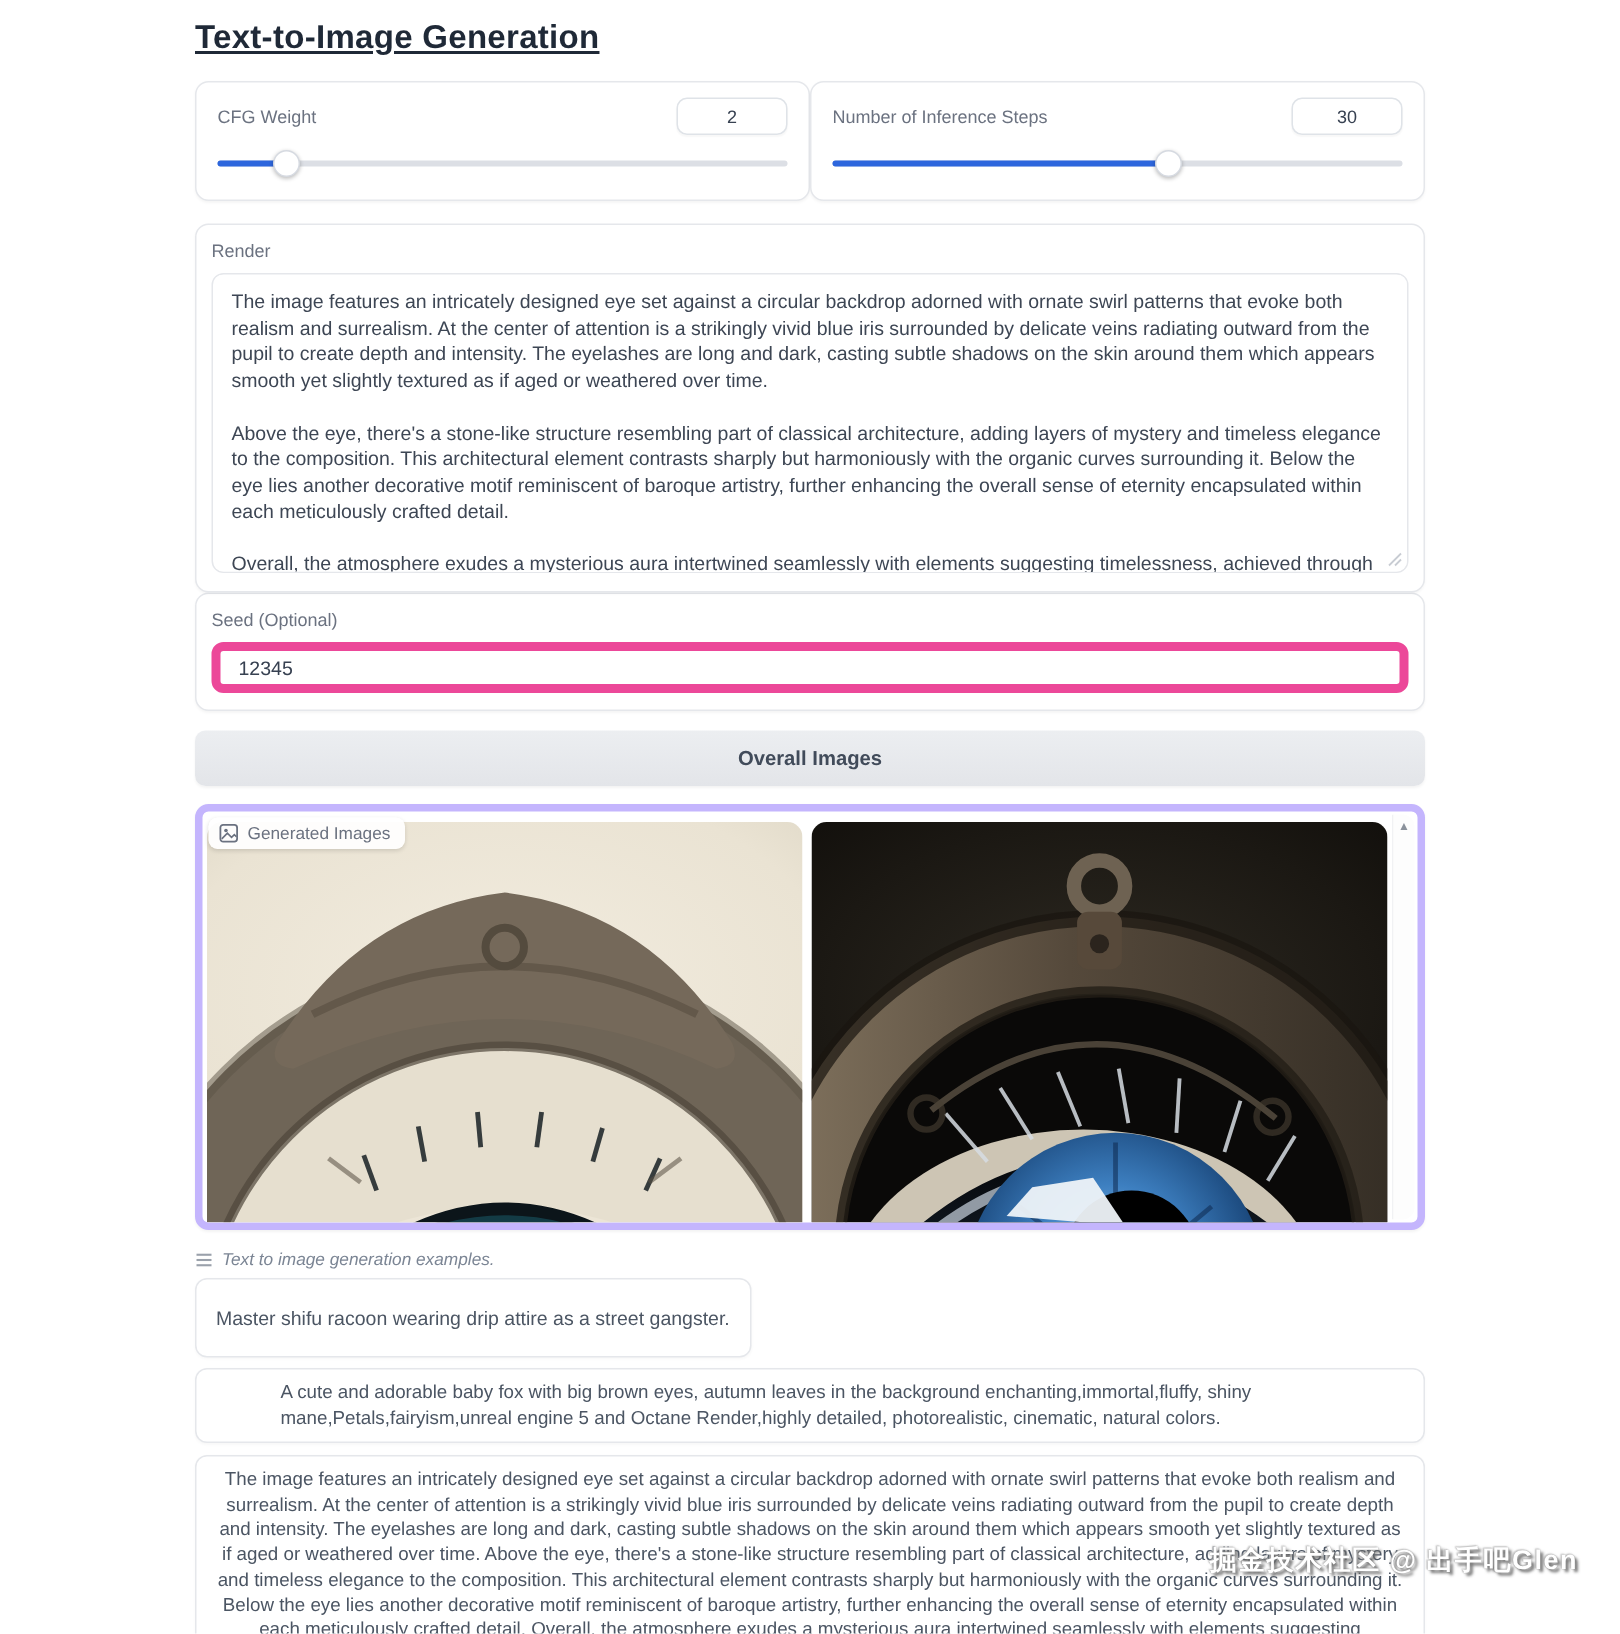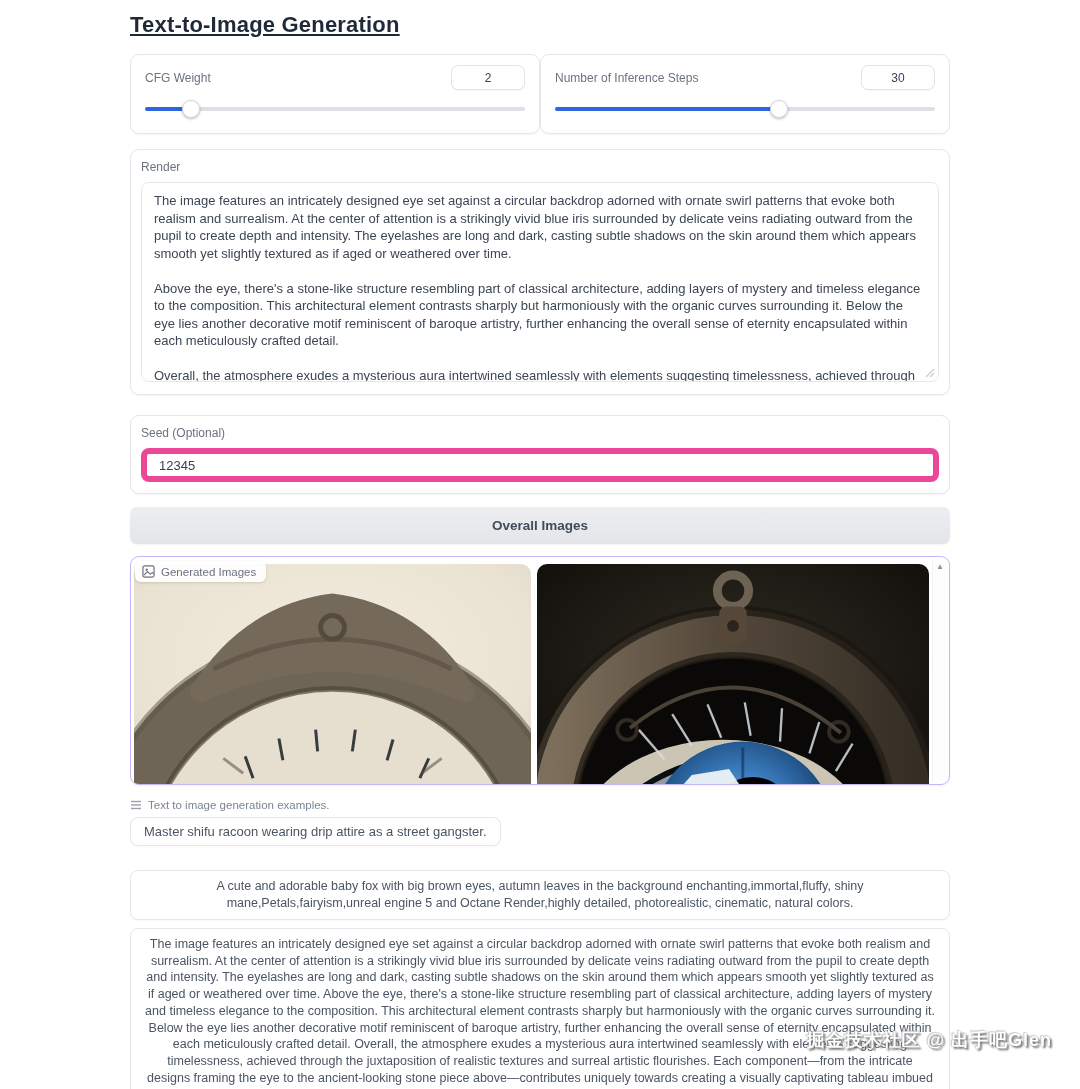--- a/index.html
+++ b/index.html
@@ -28,56 +28,56 @@
     border:1px solid #d6dae1; border-radius:50%; box-shadow:0 1px 3px rgba(0,0,0,.28);
     transform:translateX(-9px); }
 
   
   .prompt-card { margin-top:15px; padding:10px 10px 12px 10px; position:relative; }
   .block-label { font-size:12px; color:#6b7280; margin-bottom:8px; }
   .prompt-textarea { width:100%; height:200px; border:1px solid #e5e7eb; border-radius:8px;
     padding:9px 12px; font-size:13px; line-height:1.35; color:#3d4654; resize:none;
     outline:none; font-family:"Liberation Sans", sans-serif; background:#fff; display:block; }
   .grip { position:absolute; right:14px; bottom:16px; width:10px; height:10px; opacity:.55; }
-  .seed-card { margin-top:20px; padding:10px 10px 11px 10px; }
+  .seed-card { margin-top:0; padding:10px 10px 11px 10px; }
   .seed-input { width:100%; height:34px; border:6px solid #ec4899; border-radius:8px;
     padding:0 12px; font-size:13px; color:#374151; outline:none;
     font-family:"Liberation Sans", sans-serif; background:#fff; display:block; }
 
   
   .generate-btn { margin-top:13px; width:100%; height:37px; border:none; cursor:pointer;
     background:linear-gradient(#eceef1,#e3e5e9); border-radius:7px; font-size:13.5px;
     font-weight:700; color:#414b5a; font-family:"Liberation Sans", sans-serif;
     box-shadow:0 1px 2px rgba(0,0,0,.05); }
 
   
-  .gallery { margin-top:12px; position:relative; height:229px; border:1px solid #c4b5fd;
+  .gallery { margin-top:12px; position:relative; height:284px; border:5px solid #c4b5fd;
     border-radius:9px; background:#fff; overflow:hidden; box-shadow:0 1px 2px rgba(0,0,0,.05); }
   .gallery-inner { position:absolute; left:3px; top:7px; right:20px; bottom:0;
     display:flex; gap:6px; }
   .gimg { border-radius:10px 10px 0 0; overflow:hidden; height:100%; cursor:pointer; }
   .gimg svg { width:100%; height:100%; display:block; }
   .gimg-1 { width:397px; }
   .gimg-2 { flex:1; }
   .gallery-badge { position:absolute; left:4px; top:4px; display:flex; align-items:center;
     gap:6px; background:rgba(255,255,255,.93); border-radius:6px; padding:4px 10px 4px 7px;
     font-size:11.5px; color:#6b7280; box-shadow:0 1px 3px rgba(0,0,0,.13); z-index:3; }
   .gallery-scroll { position:absolute; right:2px; top:2px; bottom:2px; width:15px;
     background:#fdfdfd; border-left:1px solid #f1f2f4; border-radius:0 8px 8px 0;
     display:flex; justify-content:center; padding-top:3px; cursor:pointer; }
   .scroll-arrow { font-size:8px; color:#8b929c; line-height:10px; }
 
   
   .examples-label { margin-top:14px; display:flex; align-items:center; gap:6px;
-    font-size:11.5px; color:#7b8594; }
+    font-size:11.5px; color:#7b8594;font-style:italic; }
   .chip { background:#fff; border:1px solid #e5e7eb; border-radius:8px; cursor:pointer;
     color:#4b5563; box-shadow:0 1px 2px rgba(0,0,0,.03); }
-  .chip-1 { display:inline-block; margin-top:6px; padding:6px 13px; font-size:13px; }
-  .chip-2 { display:block; margin-top:24px; padding:7px 40px; font-size:12.5px;
-    line-height:1.35; text-align:center; }
+  .chip-1 { display:inline-block; margin-top:6px; padding:18px 13px; font-size:13px; }
+  .chip-2 { display:block; margin-top:7px; padding:7px 56px; font-size:12.5px;
+    line-height:1.35; text-align:left; }
   .chip-3 { display:block; margin-top:8px; padding:7px 14px; font-size:12.5px;
     line-height:1.34; text-align:center; }
 
   
   .watermark { position:absolute; right:28px; top:1028px; font-size:18px; font-weight:700;
     color:#ffffff; letter-spacing:1px; z-index:9; white-space:nowrap;
     text-shadow:2px 2px 2px rgba(110,110,110,.95), -1px -1px 1px rgba(175,175,175,.6),
       0 0 1px rgba(90,90,90,.8); }
 </style>
 </head>

